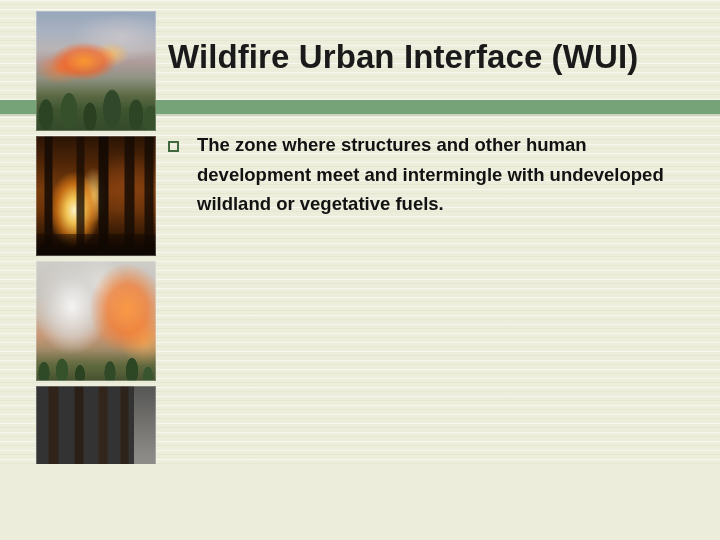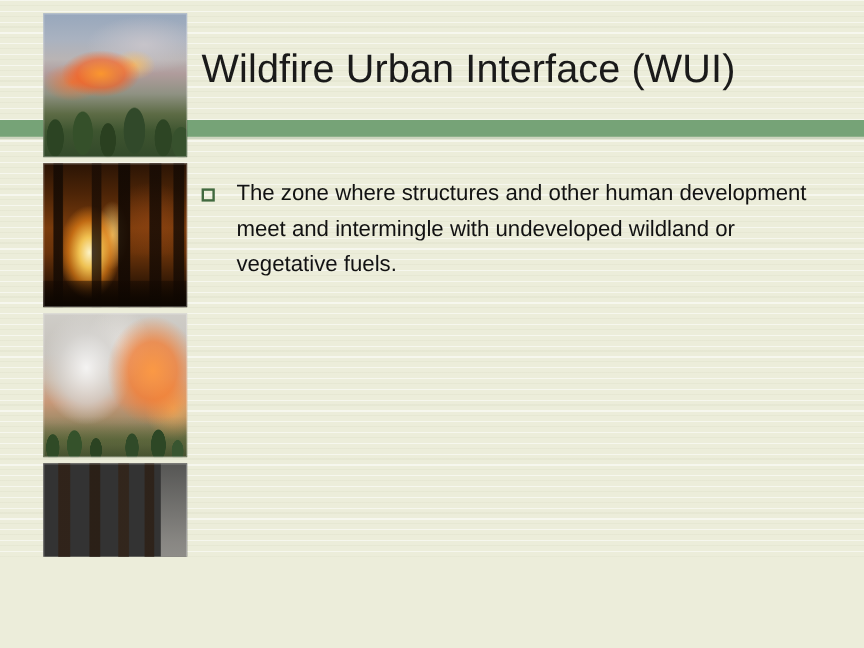--- a/index.html
+++ b/index.html
@@ -25,20 +25,21 @@
       rgba(255,255,255,0.55) 0px,
       rgba(255,255,255,0.55) 1px,
       rgba(232,233,214,0.0) 1px,
       rgba(232,233,214,0.0) 4px,
       rgba(221,223,200,0.38) 4px,
       rgba(221,223,200,0.38) 5px,
       rgba(236,237,218,0.0) 5px,
       rgba(236,237,218,0.0) 9px
     );
     overflow: hidden;
+    font-weight: bold;
   }
 
   
   .title {
     position: absolute;
     left: 168px;
     top: 33px;
     width: 540px;
     height: 50px;
     font-size: 33px;
@@ -65,21 +66,21 @@
     width: 720px;
     height: 2px;
     background: rgba(150,170,140,0.35);
     z-index: 3;
   }
 
   
   .body-list {
     position: absolute;
     left: 168px;
-    top: 146px;
+    top: 130px;
     width: 520px;
   }
   .bullet-row {
     display: flex;
     align-items: flex-start;
     margin-bottom: 19px;
   }
   .bullet-marker {
     flex: 0 0 auto;
     width: 11px;

